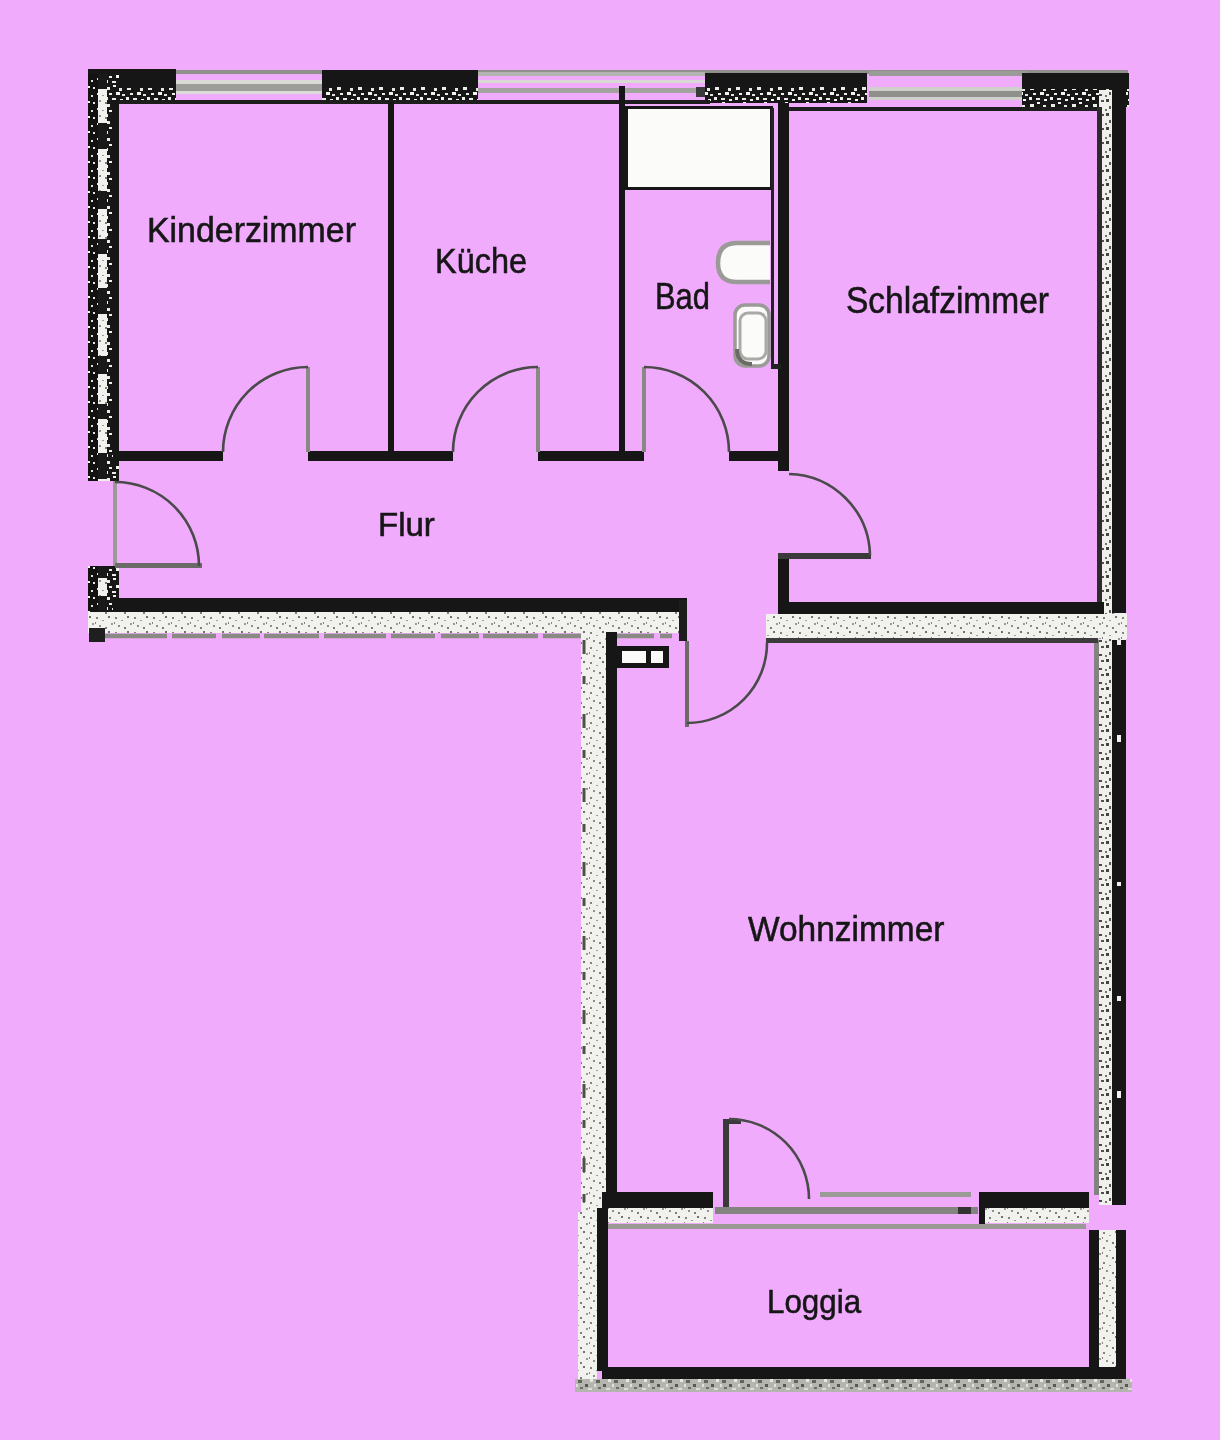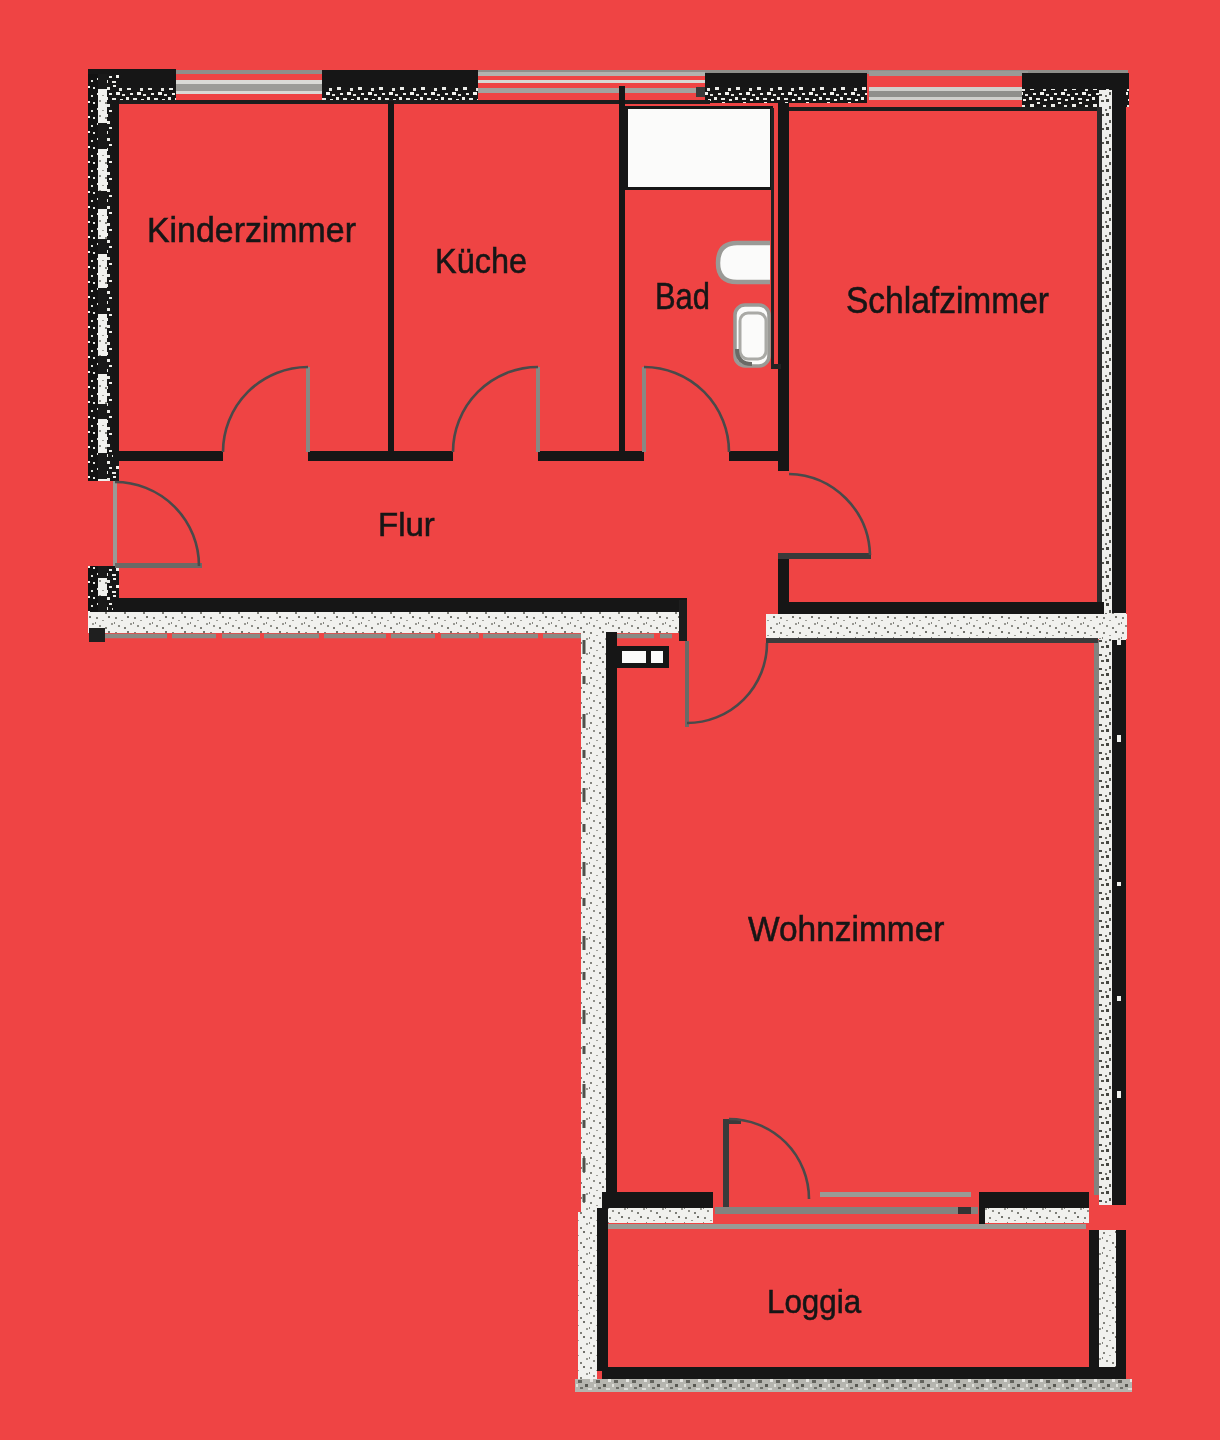--- a/index.html
+++ b/index.html
@@ -1,16 +1,16 @@
 <!DOCTYPE html>
 <html><head>
 <meta charset="utf-8">
 <style>
   html,body{margin:0;padding:0;background:#fff;}
-  #page{width:1220px;height:1440px;position:relative;background:#ef4444;text-decoration:underline;}
+  #page{width:1220px;height:1440px;position:relative;background:#f0abfc;text-decoration:underline;}
   svg{display:block;}
   text{font-family:"Liberation Sans",sans-serif;fill:#161616;stroke:#161616;stroke-width:0.55;}
 </style>
 </head>
 <body>
 <div id="page">
 <svg width="1220" height="1440" viewBox="0 0 1220 1440">
 <defs>
 
   <pattern id="dk1" width="19" height="15" patternUnits="userSpaceOnUse">

